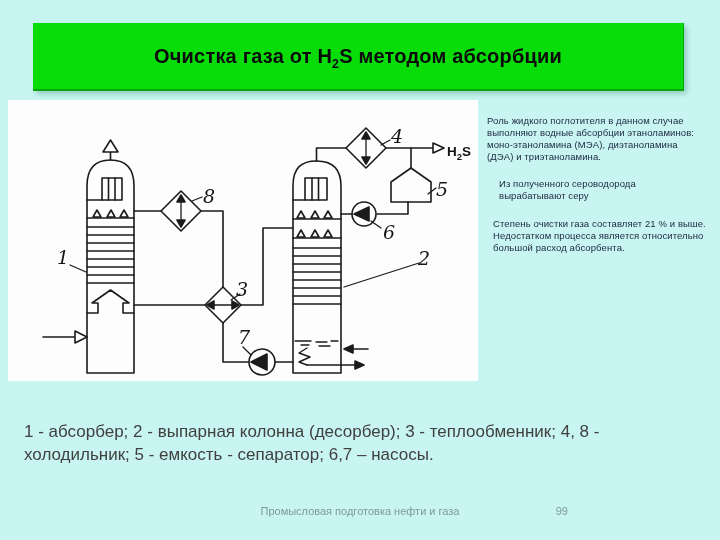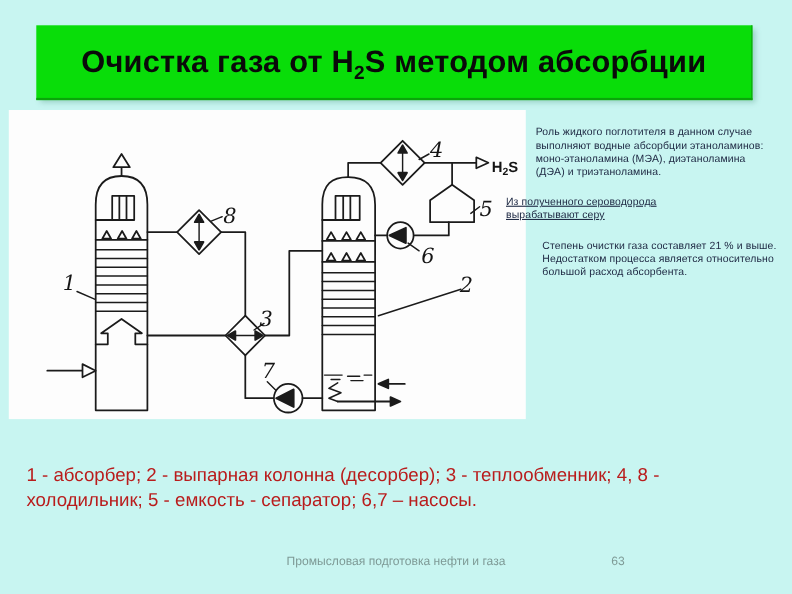--- a/index.html
+++ b/index.html
@@ -9,38 +9,38 @@
     font-family:"Liberation Sans",sans-serif;
   }
   .title-bar{
     position:absolute;left:33px;top:23px;width:650px;height:66px;
     background:#09dd09;
     border-bottom:2px solid #0aa50a;border-right:1px solid #0aa50a;
     box-shadow:3px 3px 5px rgba(90,160,140,.45);
     display:flex;align-items:center;justify-content:center;
   }
   .title-text{
-    font-size:28px;font-weight:bold;color:#0a0a0a;letter-spacing:.2px;
+    font-size:20px;font-weight:bold;color:#0a0a0a;letter-spacing:.2px;
     font-family:"Liberation Sans",sans-serif;white-space:nowrap;
   }
   .title-text sub{font-size:.62em;line-height:0;}
   .diagram-box{
     position:absolute;left:8px;top:100px;width:470px;height:281px;
     background:#fdfdfd;
   }
   .note{
     position:absolute;color:#202b45;font-size:9.5px;line-height:12px;
     letter-spacing:.1px;
   }
   .note-1{left:487px;top:115px;width:218px;}
-  .note-2{left:460px;top:178px;width:150px;text-decoration:underline;}
+  .note-2{left:499px;top:178px;width:150px;}
   .note-3{left:493px;top:218px;width:218px;}
   .caption{
     position:absolute;left:24px;top:421px;width:676px;
-    color:#b91c1c;font-size:17px;line-height:22.5px;
+    color:#404040;font-size:17px;line-height:22.5px;
   }
   .footer{
     position:absolute;left:0;top:505px;width:624px;height:20px;
     color:#7e9a96;font-size:11px;
   }
   .footer-title{position:absolute;left:0;width:720px;text-align:center;}
   .footer-page{position:absolute;right:56px;top:0;}
   svg text{font-family:"DejaVu Serif",serif;font-style:italic;}
   svg .h2s{font-family:"Liberation Sans",sans-serif;font-style:normal;font-weight:bold;}
 </style>
@@ -196,14 +196,14 @@
 </div>
 
 <div class="note note-1">Роль жидкого поглотителя в данном случае выполняют водные абсорбции этаноламинов: моно-этаноламина (МЭА), диэтаноламина (ДЭА) и триэтаноламина.</div>
 <div class="note note-2">Из полученного сероводорода вырабатывают серу</div>
 <div class="note note-3">Степень очистки газа составляет 21 % и выше. Недостатком процесса является относительно большой расход абсорбента.</div>
 
 <div class="caption">1 - абсорбер; 2 - выпарная колонна (десорбер); 3 - теплообменник; 4, 8 - холодильник; 5 - емкость - сепаратор; 6,7 – насосы.</div>
 
 <div class="footer">
   <div class="footer-title">Промысловая подготовка нефти и газа</div>
-  <div class="footer-page">63</div>
+  <div class="footer-page">99</div>
 </div>
 
 </body></html>

